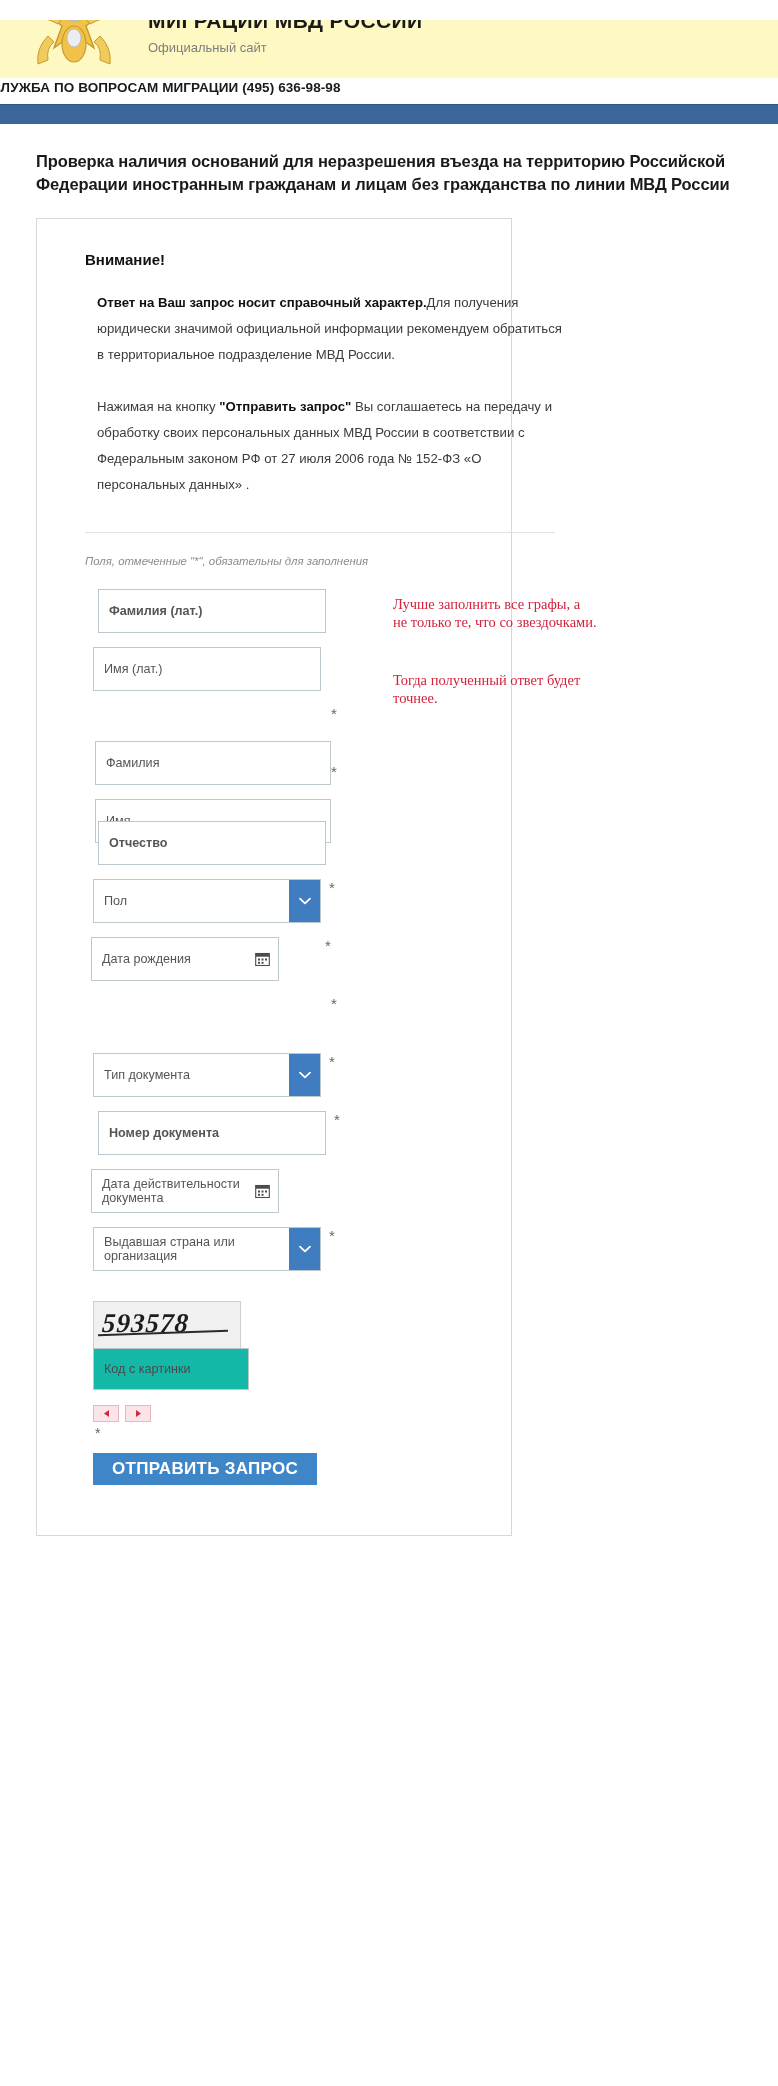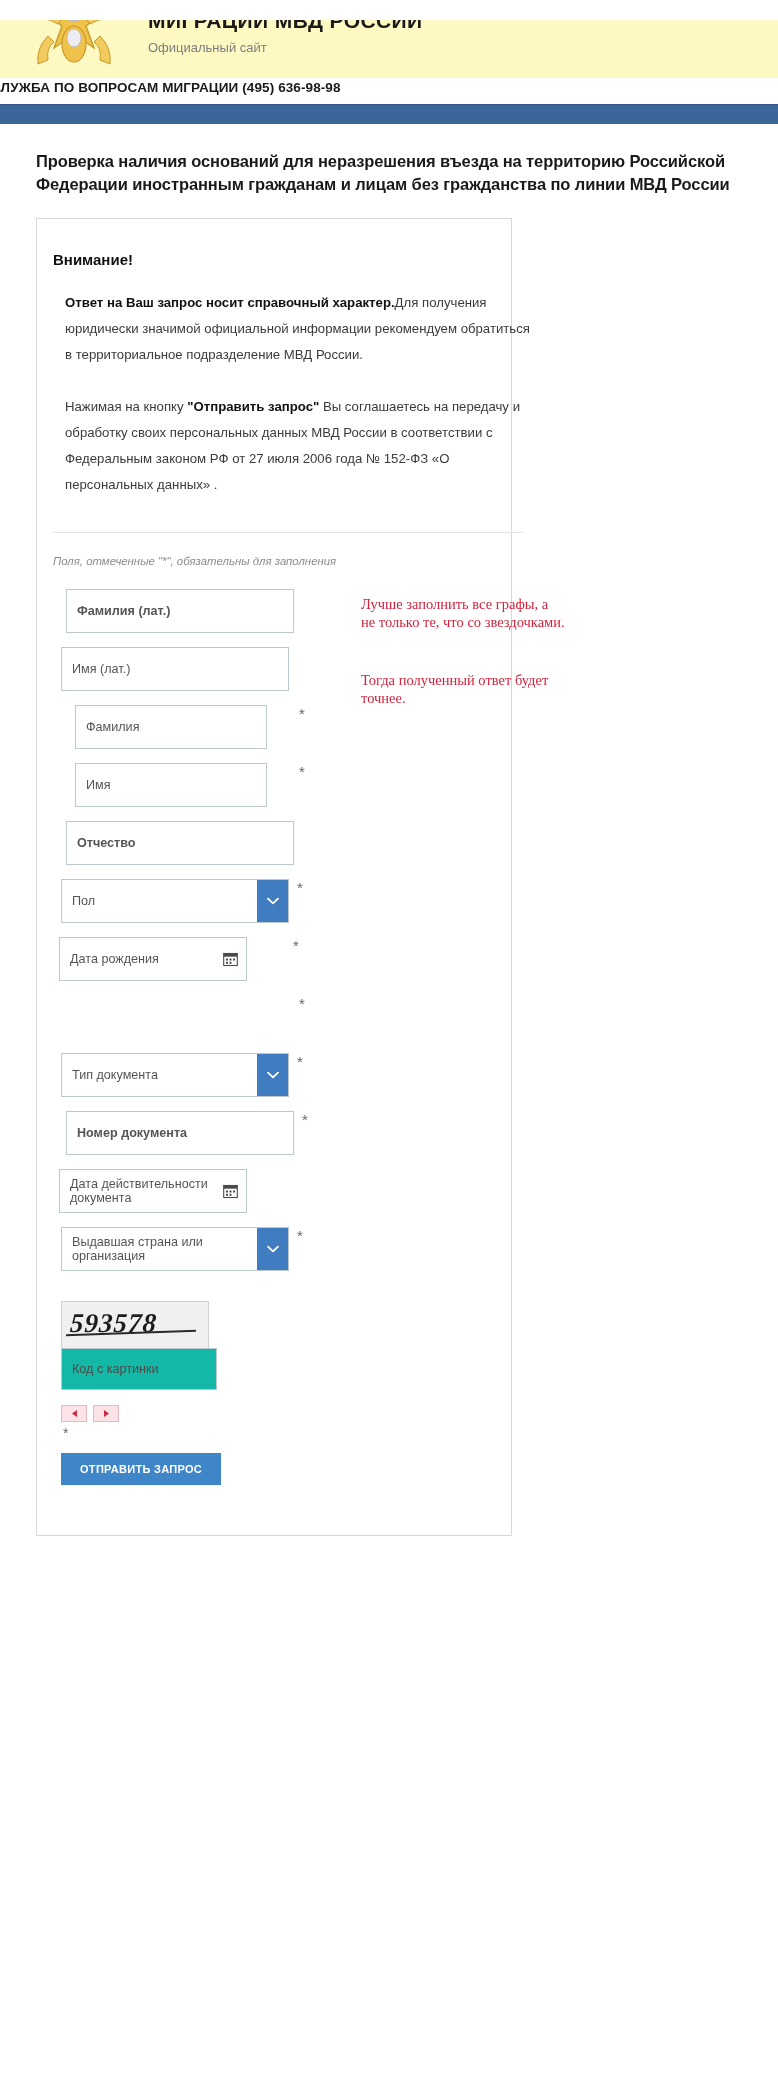--- a/index.html
+++ b/index.html
@@ -87,21 +87,21 @@
     white-space: nowrap;
   }
   .page-title .ln { display: block; }
 
   
   .card {
     margin: 22px 0 0 36px;
     width: 476px;
     border: 1px solid #d8d8d8;
     background: #ffffff;
-    padding: 26px 30px 34px 16px;
+    padding: 26px 30px 34px 48px;
     position: relative;
   }
   .notice-head {
     font-size: 15px;
     font-weight: bold;
     color: #111;
     margin: 6px 0 22px 0;
   }
   .para {
     font-size: 13.2px;
@@ -141,21 +141,21 @@
     border: 1px solid #bcc7ce;
     background: #ffffff;
     display: flex;
     align-items: center;
     padding: 0 10px;
     font-size: 12.6px;
     color: #4a4a4a;
   }
   .field.w1 { width: 228px; left: 13px; font-weight: bold; }
   .field.w2 { width: 228px; left: 8px; }
-  .field.w3 { width: 192px; left: 22px; }
+  .field.w3 { width: 236px; left: 10px; margin-top: 36px; }
   .field.w4 { width: 188px; left: 6px; }
 
   .field .ph { color: #555; }
 
   .star {
     position: absolute;
     top: 2px;
     font-size: 15px;
     color: #666;
     line-height: 14px;
@@ -271,21 +271,21 @@
 
   .submit-btn {
     position: absolute;
     left: 8px;
     top: 152px;
     height: 32px;
     padding: 0 19px;
     background: #3f86c9;
     color: #ffffff;
     border: none;
-    font-size: 11px;
+    font-size: 17px;
     font-weight: bold;
     letter-spacing: 0.3px;
     text-transform: uppercase;
     cursor: pointer;
     font-family: "Liberation Sans", sans-serif;
     display: flex;
     align-items: center;
   }
 </style>
 </head>

